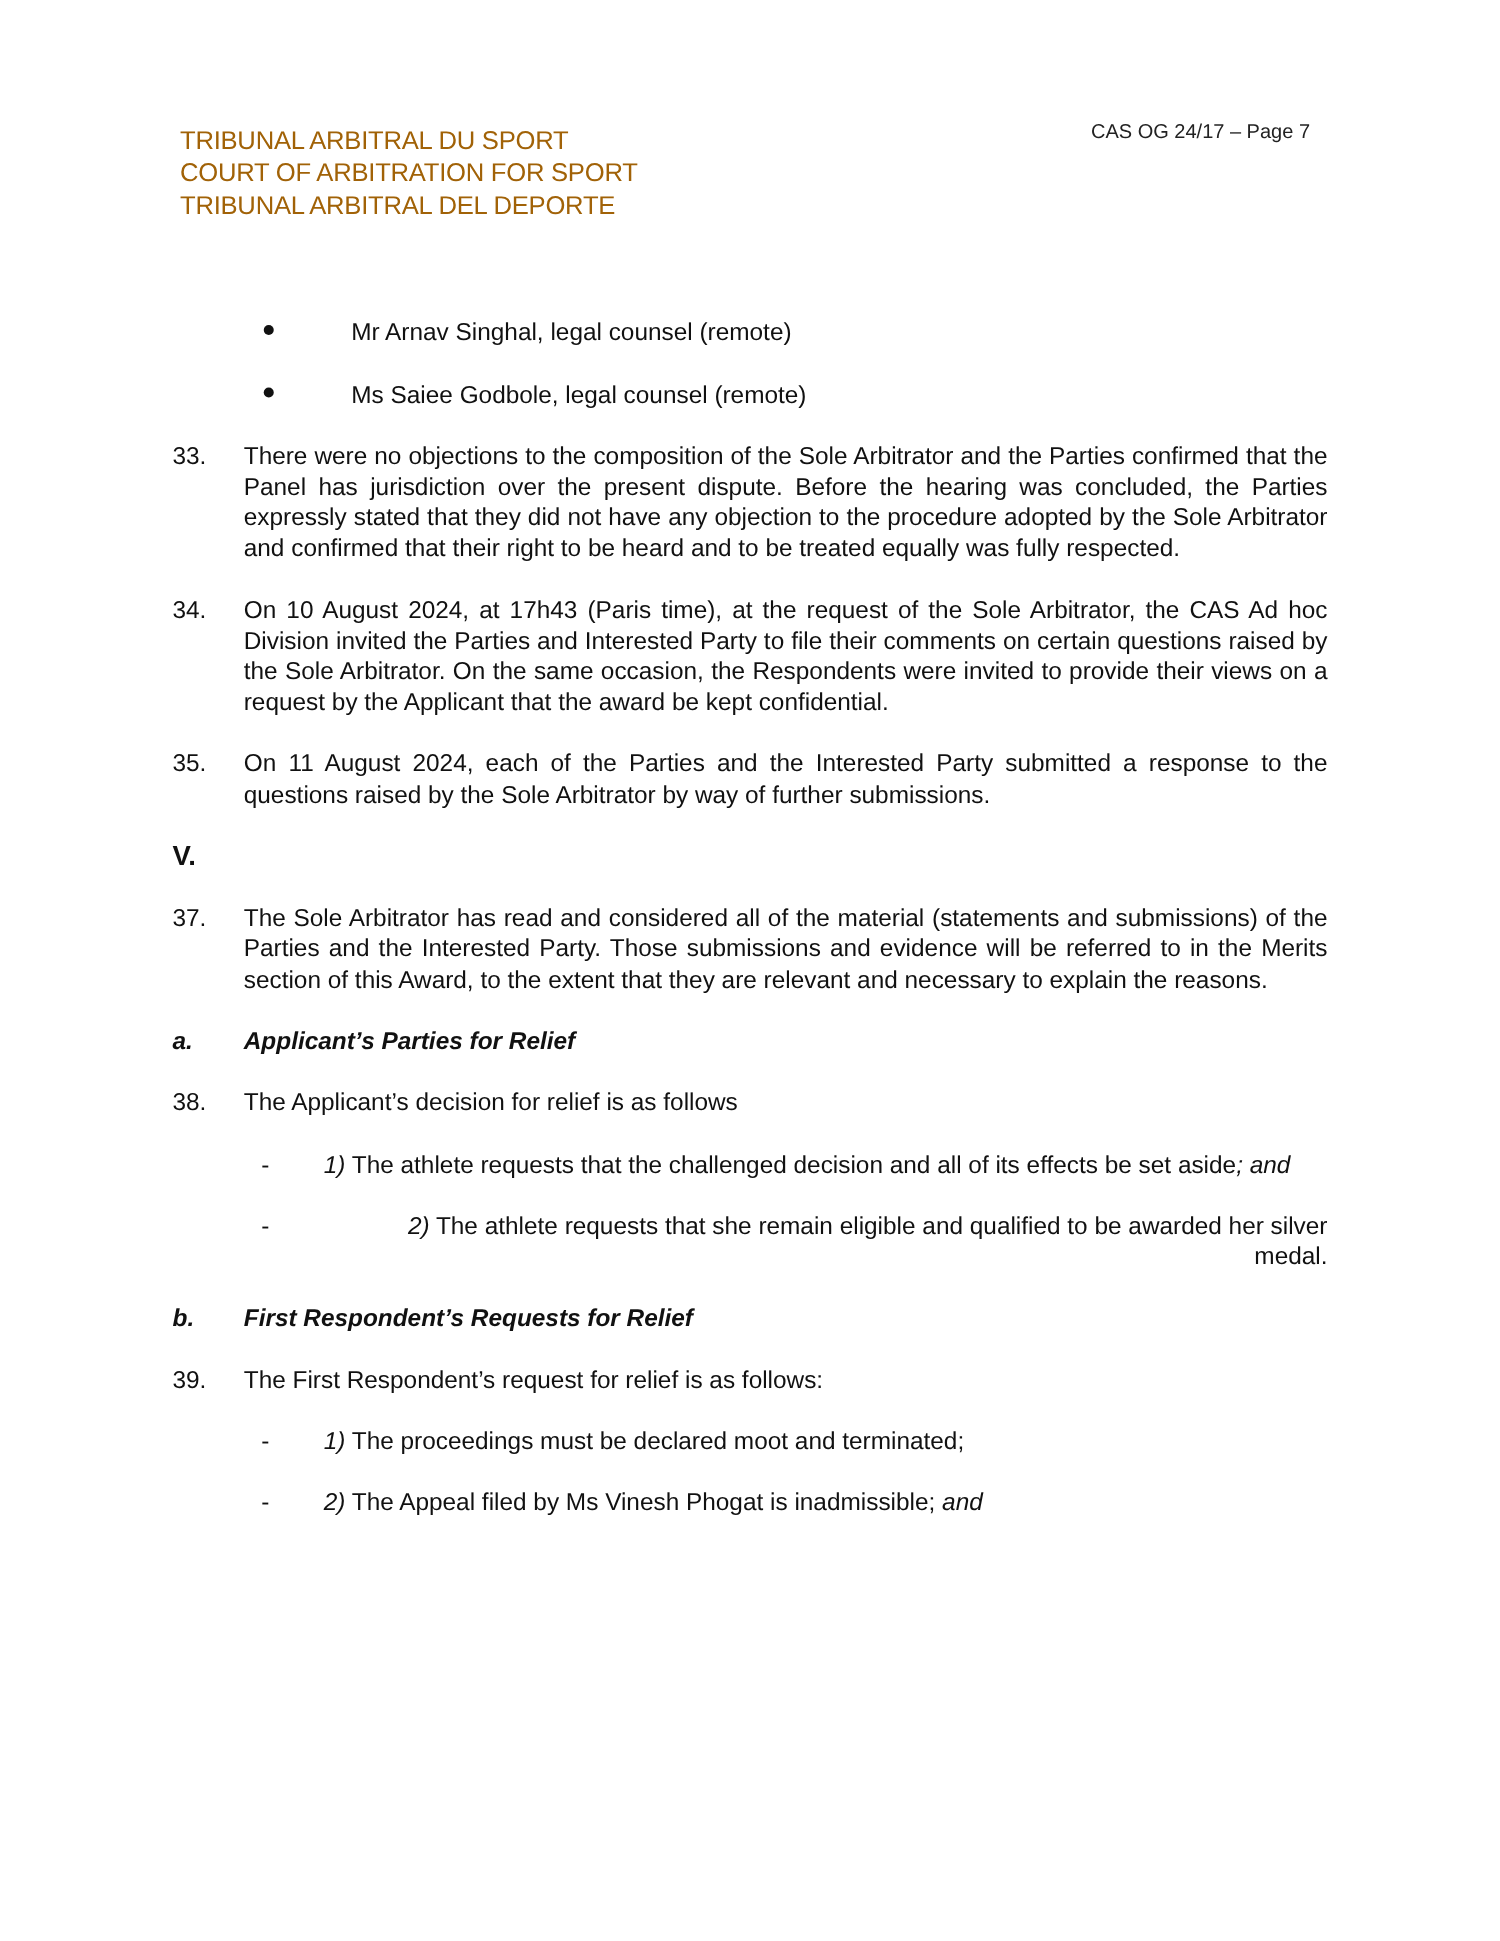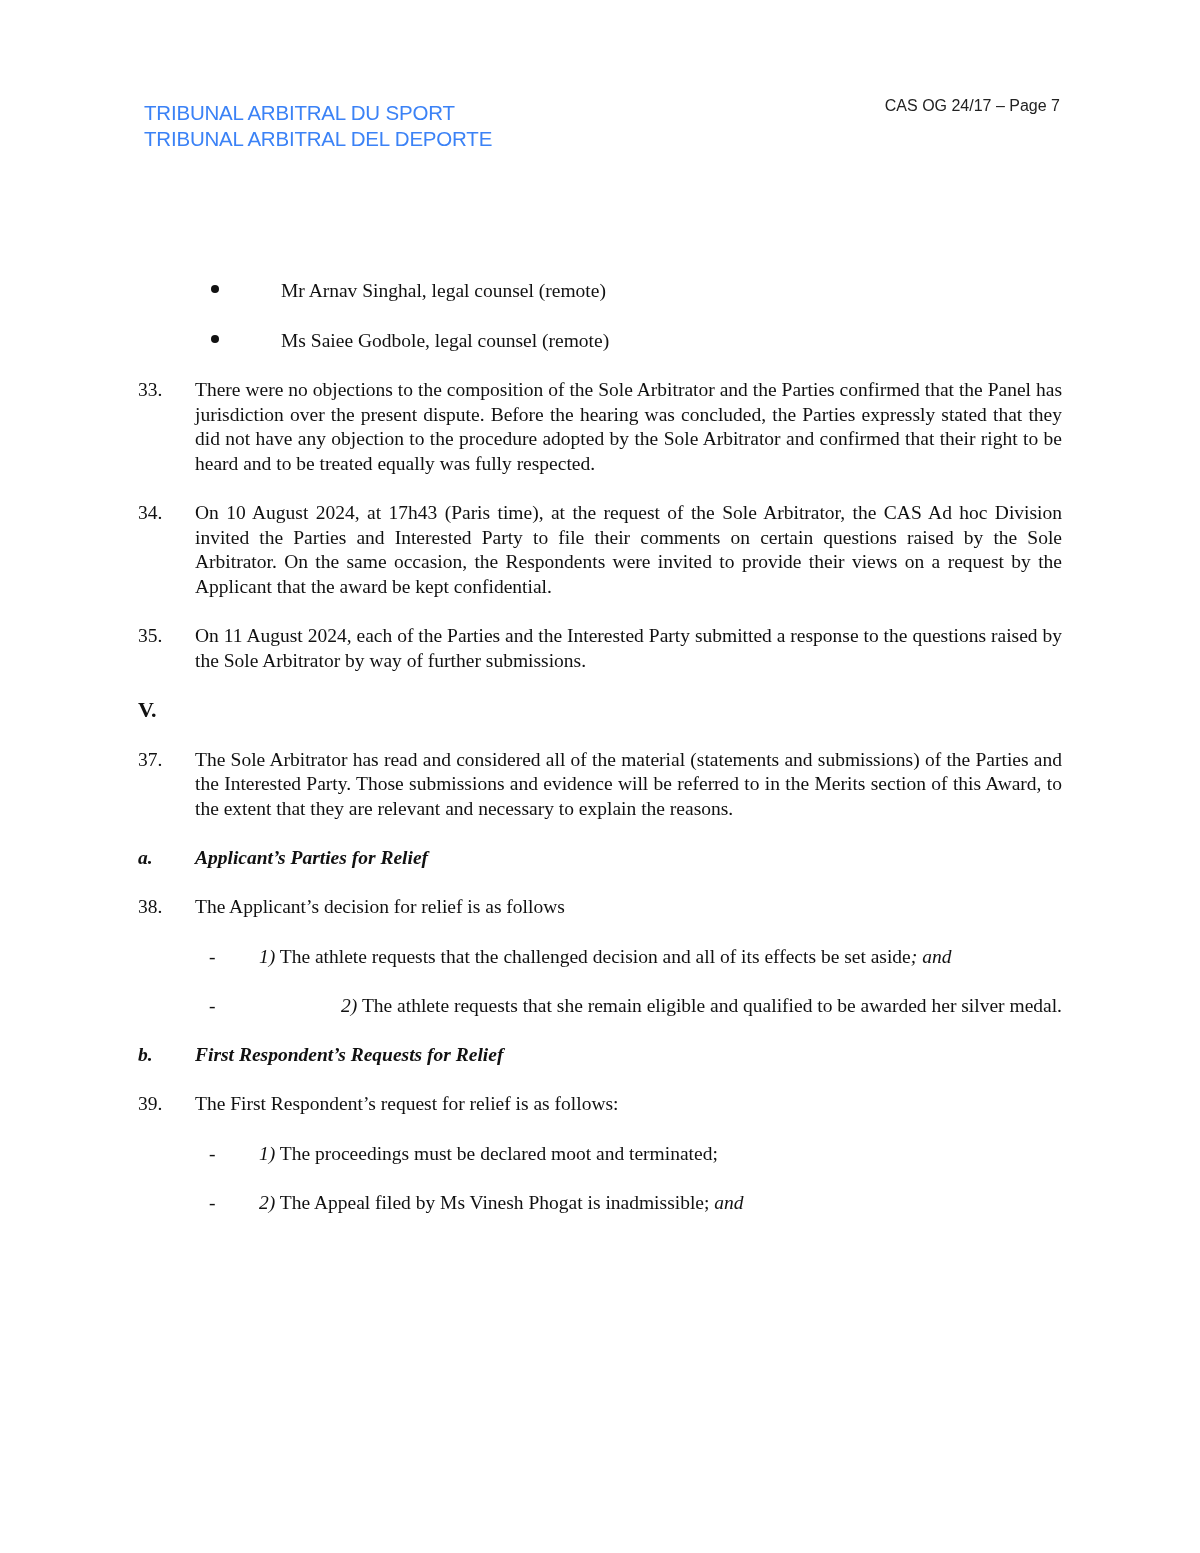--- a/index.html
+++ b/index.html
@@ -2,29 +2,29 @@
 <html><head>
   <meta charset="utf-8">
   <style>
     html, body { margin: 0; padding: 0; background: #ffffff; }
     body {
       width: 1200px; height: 1553px; position: relative; overflow: hidden;
       font-family: "Liberation Sans", sans-serif; color: #111111;
     }
     .header-logo {
       position: absolute; left: 144px; top: 100px;
-      font-size: 20.5px; line-height: 26px; color: #3b82f6; letter-spacing: -0.2px;
+      font-size: 20.5px; line-height: 26px; color: #a16207; letter-spacing: -0.2px;
     }
     .page-ref {
-      position: absolute; right: 140px; top: 97px;
+      position: absolute; right: 152px; top: 97px;
       font-size: 16px; color: #222;
     }
     .content {
-      position: absolute; left: 138px; top: 279px; width: 924px;
-      font-size: 19.5px; line-height: 24.6px; font-family: Liberation Serif, serif;
+      position: absolute; left: 138px; top: 254px; width: 924px;
+      font-size: 19.5px; line-height: 24.6px;
     }
     .bullet-row { display: flex; align-items: baseline; height: 49.5px; }
     .bullet-dot { width: 8px; height: 8px; border-radius: 50%; background: #111; margin-left: 73px; margin-right: 62px; position: relative; top: -4px; }
     .para { display: flex; margin-bottom: 24.8px; justify-content: flex-end; }
     .para-num { width: 57px; flex: none; }
     .para-text { flex: 1; text-align: justify; }
     .section-heading { display: flex; margin-top: 24px; margin-bottom: 24.6px; font-weight: bold; }
     .section-num { width: 57px; flex: none; font-size: 22px; }
     .sub-heading { display: flex; font-weight: bold; font-style: italic; margin-bottom: 24.6px; }
     .sub-letter { width: 57px; flex: none; }
@@ -32,20 +32,21 @@
     .dash { width: 50px; flex: none; margin-left: 71px; }
     .dash-text { flex: 1; }
     .dash-text.wide { padding-left: 6px; text-align: right; }
     .it { font-style: italic; }
   </style>
 </head>
 <body>
 
 <div class="header-logo">
   <div>TRIBUNAL ARBITRAL DU SPORT</div>
+  <div>COURT OF ARBITRATION FOR SPORT</div>
   <div>TRIBUNAL ARBITRAL DEL DEPORTE</div>
 </div>
 <div class="page-ref">CAS OG 24/17 – Page 7</div>
 
 <div class="content">
   <div class="bullet-row">
     <span class="bullet-dot"></span>
     <span>Mr Arnav Singhal, legal counsel (remote)</span>
   </div>
   <div class="bullet-row">

